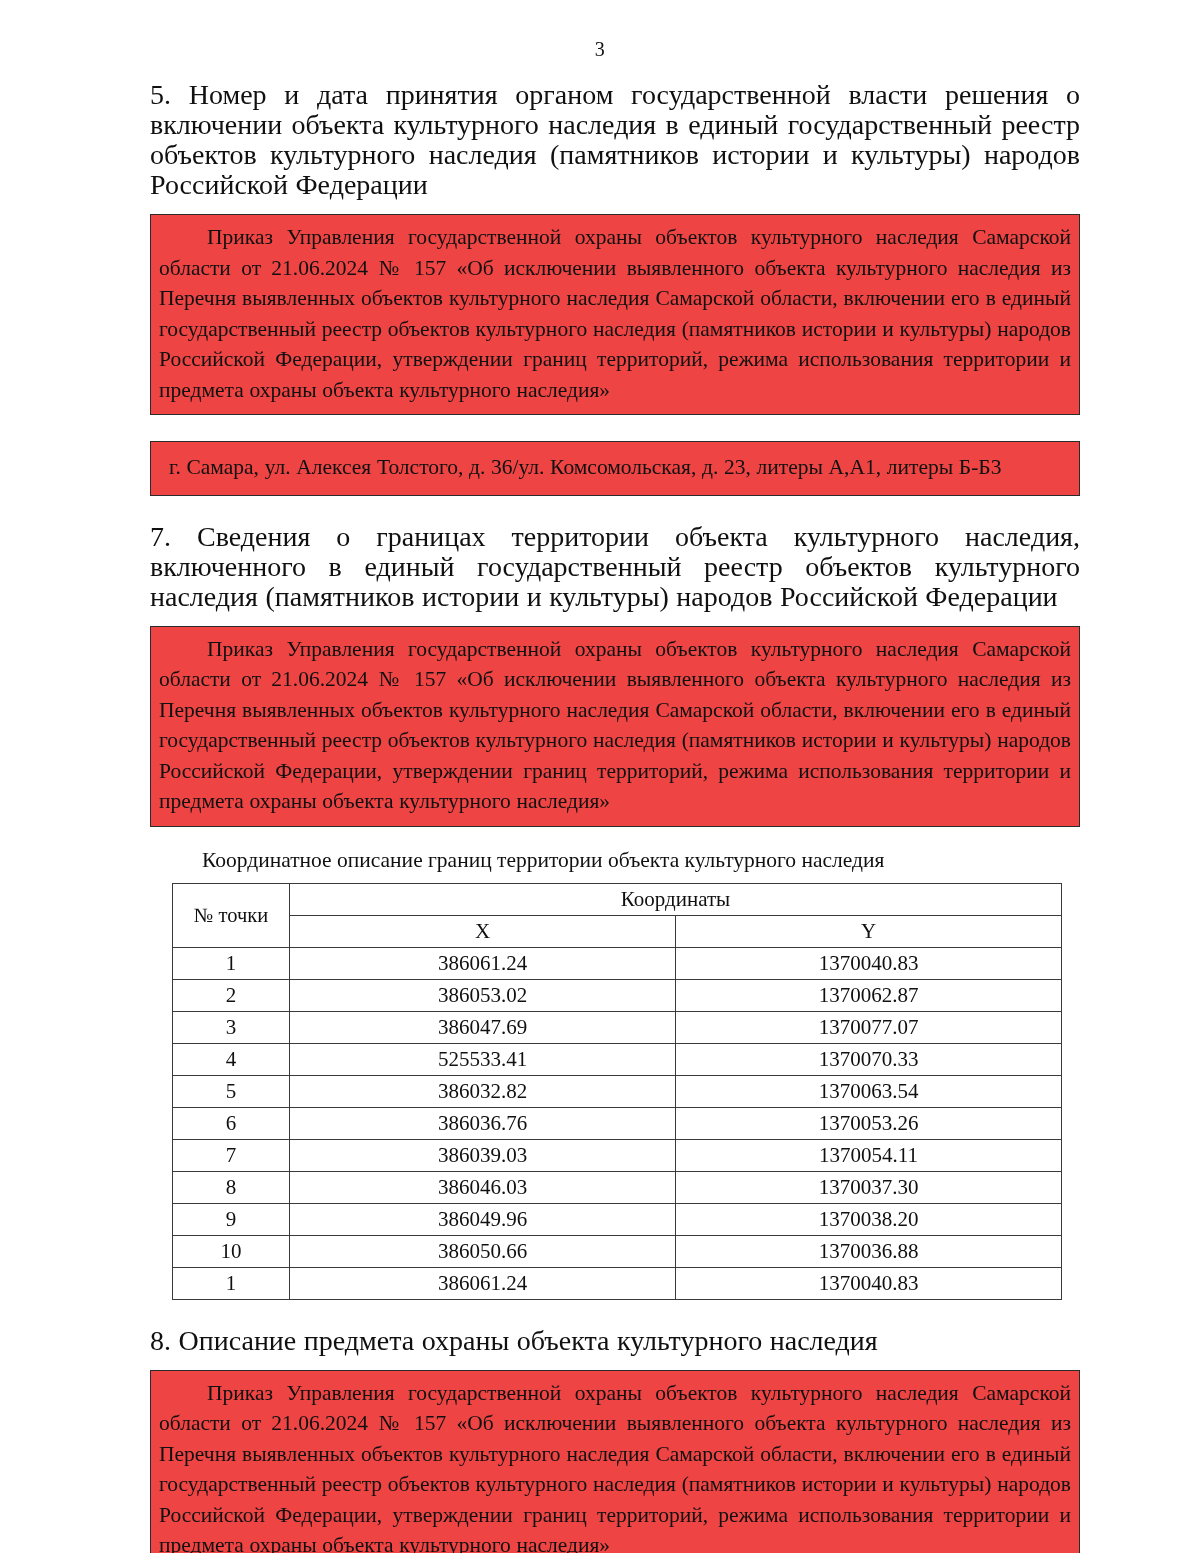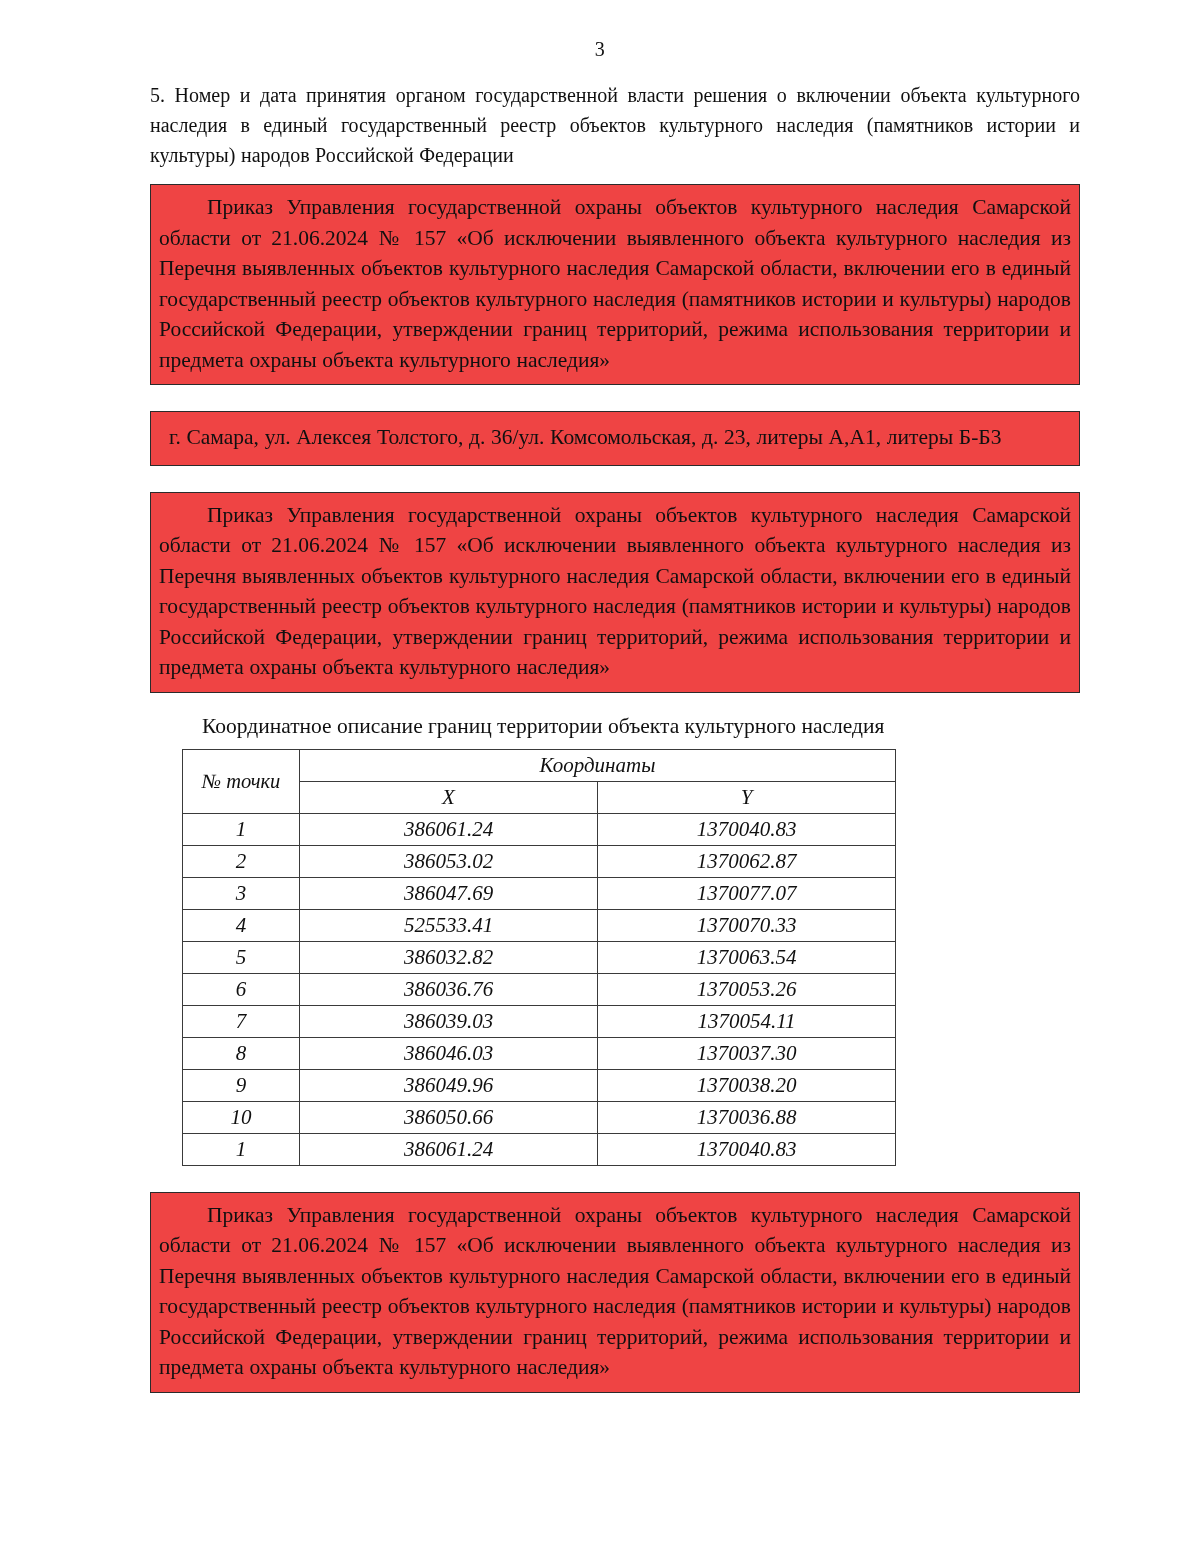--- a/index.html
+++ b/index.html
@@ -32,21 +32,21 @@
     font-size: 20px;
     letter-spacing: 0.5px;
   }
   .content {
     position: absolute;
     left: 150px;
     top: 80px;
     width: 930px;
   }
   .section-heading {
-    font-size: 20px;
+    font-size: 28px;
     line-height: 30px;
     text-align: justify;
     text-align-last: left;
     margin: 0 0 14px 0;
     hyphens: none;
     word-spacing: 0.5px;
   }
   .gap-lg { height: 26px; }
   .gap-md { height: 18px; }
 
@@ -77,24 +77,23 @@
 
   .table-caption {
     font-size: 21.5px;
     line-height: 30px;
     margin: 0 0 8px 0;
     padding-left: 52px;
   }
 
   table.coords {
     border-collapse: collapse;
-    width: 714px;
-    margin-left: 32px;
+    width: 890px;
+    margin-left: 22px;
     table-layout: fixed;
-    font-style: italic;
   }
   table.coords th,
   table.coords td {
     border: 1px solid #3a3a3a;
     text-align: center;
     font-size: 21px;
     line-height: 24px;
     padding: 3px 2px 4px 2px;
     font-weight: normal;
   }
@@ -124,20 +123,21 @@
     </div>
 
     <div class="gap-lg"></div>
 
     <div class="framed single">
       <p>г. Самара, ул. Алексея Толстого, д. 36/ул. Комсомольская, д. 23, литеры А,А1, литеры Б-Б3</p>
     </div>
 
     <div class="gap-lg"></div>
 
+    <div class="section-heading">7. Сведения о границах территории объекта культурного наследия, включенного в единый государственный реестр объектов культурного наследия (памятников истории и культуры) народов Российской Федерации</div>
     <div class="framed">
       <p>Приказ Управления государственной охраны объектов культурного наследия Самарской области от 21.06.2024 № 157 «Об исключении выявленного объекта культурного наследия из Перечня выявленных объектов культурного наследия Самарской области, включении его в единый государственный реестр объектов культурного наследия (памятников истории и культуры) народов Российской Федерации, утверждении границ территорий, режима использования территории и предмета охраны объекта культурного наследия»</p>
     </div>
 
     <div class="gap-md"></div>
 
     <div class="table-caption">Координатное описание границ территории объекта культурного наследия</div>
 
     <table class="coords">
       <thead>
@@ -204,19 +204,20 @@
           <tr>
             <td class="num">1</td>
             <td>386061.24</td>
             <td>1370040.83</td>
           </tr>
         </tbody>
     </table>
 
     <div class="gap-lg"></div>
 
+    <div class="section-heading">8. Описание предмета охраны объекта культурного наследия</div>
     <div class="framed last-box">
       <p>Приказ Управления государственной охраны объектов культурного наследия Самарской области от 21.06.2024 № 157 «Об исключении выявленного объекта культурного наследия из Перечня выявленных объектов культурного наследия Самарской области, включении его в единый государственный реестр объектов культурного наследия (памятников истории и культуры) народов Российской Федерации, утверждении границ территорий, режима использования территории и предмета охраны объекта культурного наследия»</p>
 
     </div>
 
   </div>
 </div>
 
 </body></html>

